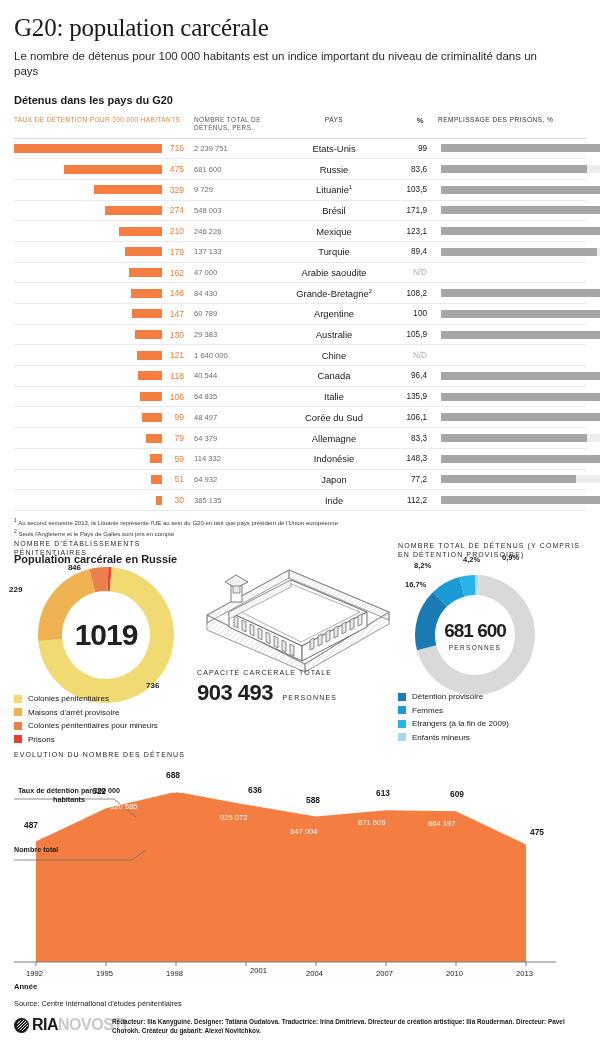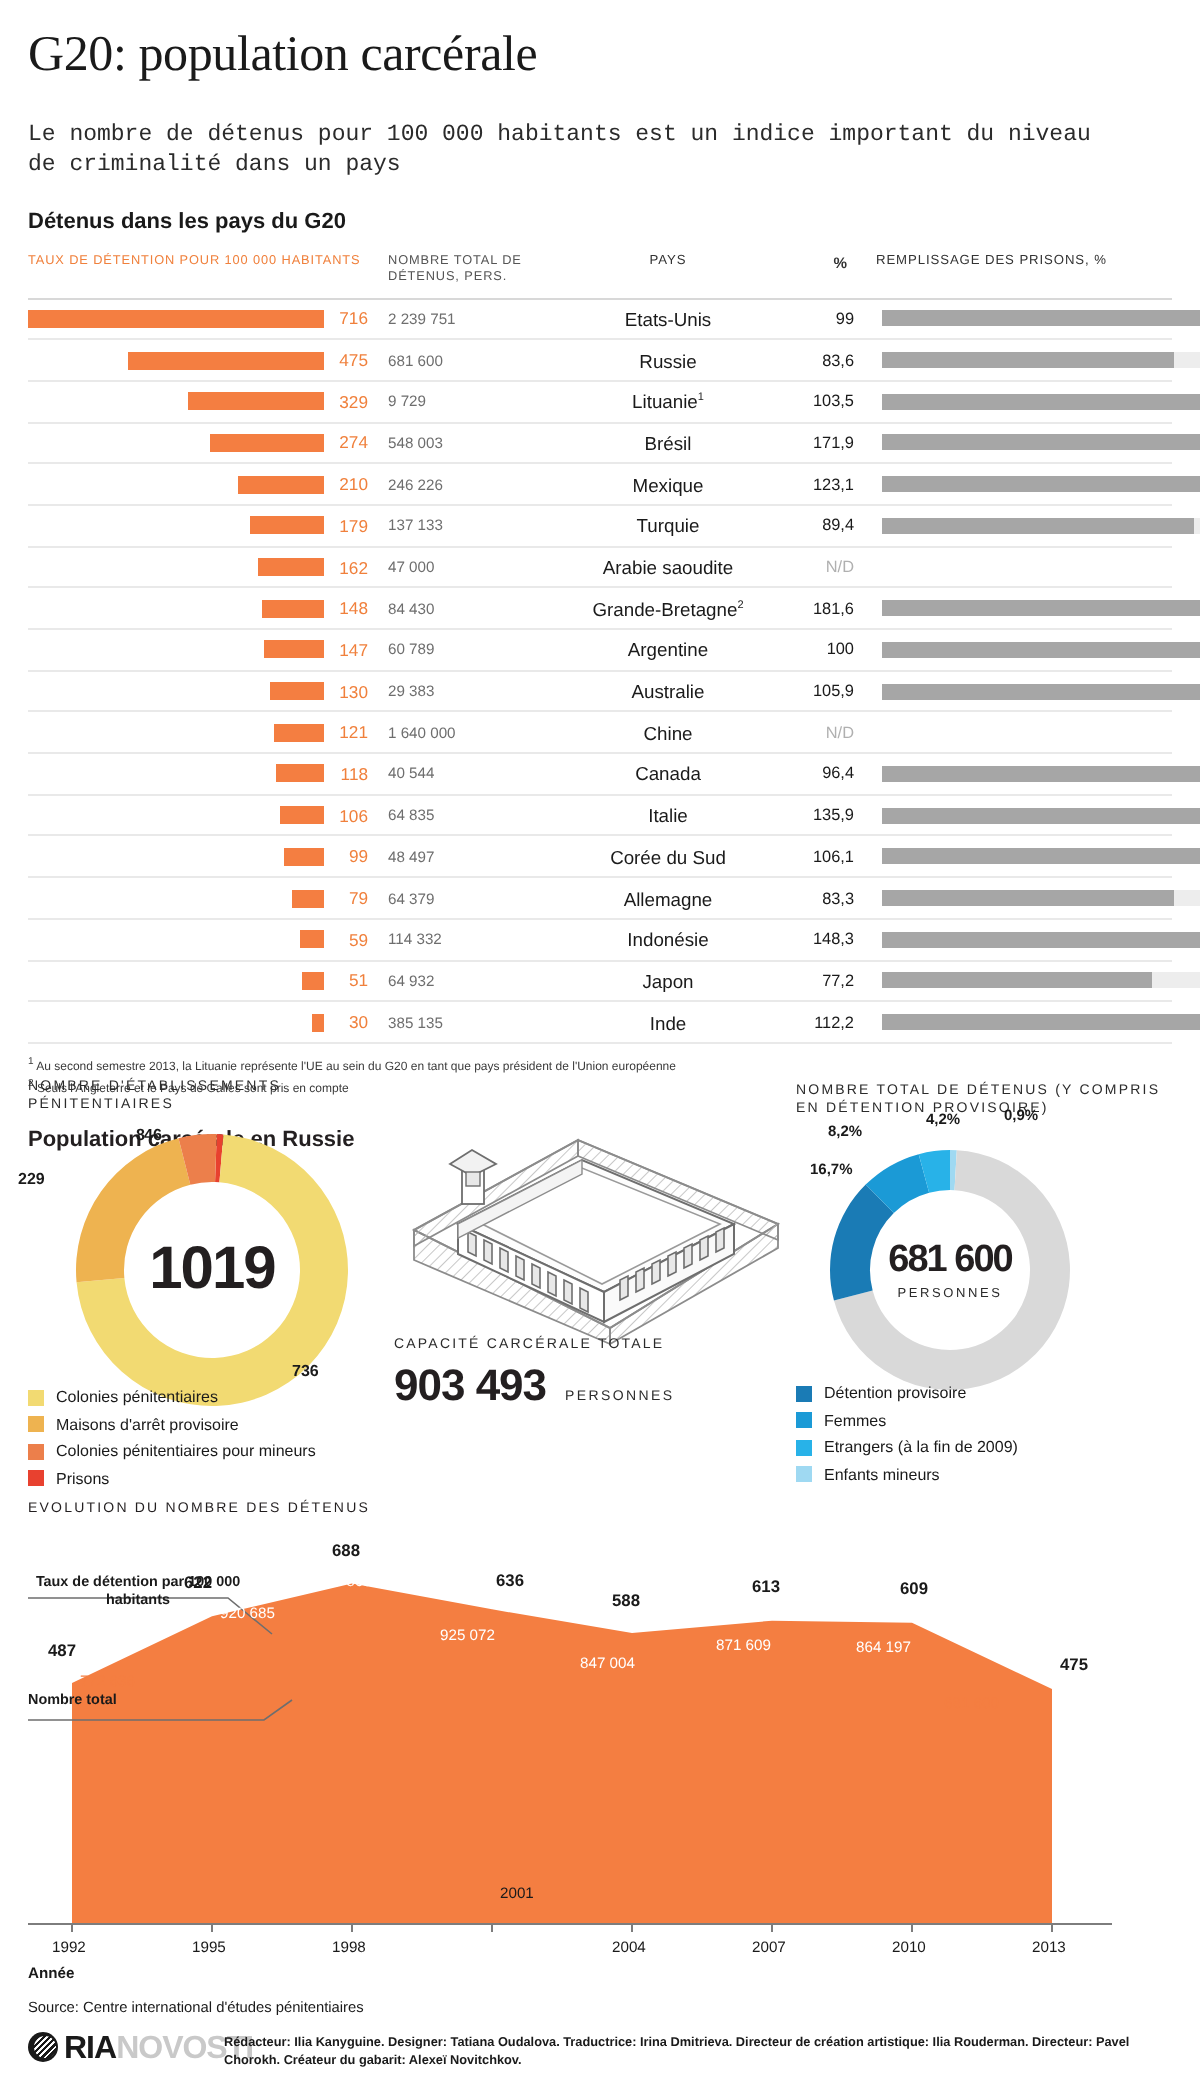--- a/index.html
+++ b/index.html
@@ -6,21 +6,21 @@
   html,body { background:#ffffff; }
   body {
     width:600px; height:1046px; position:relative; overflow:hidden;
     font-family:"Liberation Sans", sans-serif; color:#231f20;
   }
   .page { position:relative; width:600px; height:1046px; }
 
   
   .hdr { padding:14px 14px 0 14px; }
   .title { font-family:"Liberation Serif", serif; font-size:25px; font-weight:400; letter-spacing:-0.2px; color:#1a1a1a; line-height:1.1; }
-  .subtitle { font-size:11.5px; line-height:1.35; margin-top:18px; color:#2b2b2b; max-width:545px;font-family:Liberation Mono, monospace; }
+  .subtitle { font-size:11.5px; line-height:1.35; margin-top:7px; color:#2b2b2b; max-width:545px; }
   .sec-title { font-size:11px; font-weight:bold; margin-top:14px; color:#1a1a1a; }
 
   
   .table-wrap { margin-top:10px; padding:0 14px; }
   .thead { display:flex; align-items:flex-start; font-size:6.4px; letter-spacing:0.45px; text-transform:uppercase; padding-bottom:6px; border-bottom:1px solid #d8d8d8; }
   .th { line-height:1.25; }
   .th-rate { width:180px; color:#f0803c; }
   .th-total { width:85px; color:#555; }
   .th-country { width:110px; text-align:center; color:#333; font-size:6.6px; }
   .th-pct { width:35px; text-align:right; color:#333; font-size:7.6px; font-weight:bold; }
@@ -73,21 +73,21 @@
   .v-rate { position:absolute; font-size:8.4px; font-weight:bold; color:#1a1a1a; white-space:nowrap; }
   .v-tot { position:absolute; font-size:7.6px; color:#ffffff; white-space:nowrap; }
   .v-tot.out { color:#f47e41; }
   .xlab { position:absolute; font-size:7.6px; color:#1a1a1a; }
   .xyear { position:absolute; left:14px; top:982px; font-size:7.6px; font-weight:bold; color:#1a1a1a; }
 
   .source { position:absolute; left:14px; top:999px; font-size:7.4px; color:#1a1a1a; }
 
   
   .footer { position:absolute; left:0; top:1012px; width:600px; height:34px; }
-  .logo { position:absolute; left:14px; top:4px; display:flex; align-items:flex-start; }
+  .logo { position:absolute; left:14px; top:4px; display:flex; align-items:center; }
   .logo-mark { width:15px; height:15px; border-radius:50%; background:#1a1a1a; margin-right:3px; position:relative; overflow:hidden; }
   .logo-mark:after { content:""; position:absolute; left:3px; top:2px; width:11px; height:11px; border-radius:50%;
     background:repeating-linear-gradient(135deg,#fff 0 1px,#1a1a1a 1px 2.2px); }
   .logo-ria { font-size:16px; font-weight:bold; color:#1a1a1a; letter-spacing:-0.5px; }
   .logo-novosti { font-size:16px; font-weight:bold; color:#c9c9c9; letter-spacing:-0.5px; }
   .credits { position:absolute; left:112px; top:5px; width:470px; font-size:6.4px; line-height:1.45; color:#1a1a1a; font-weight:bold; }
 </style>
 </head>
 <body>
 
@@ -193,21 +193,21 @@
           <div class="c-pct nd">N/D</div>
           <div class="c-fill"></div>
         </div>
         <div class="row">
           <div class="c-bar">
             <div class="bar" style="width:30.592178770949722px"></div>
           </div>
           <div class="c-rate">148</div>
           <div class="c-total">84 430</div>
           <div class="c-country">Grande-Bretagne<sup>2</sup></div>
-          <div class="c-pct">181,6</div>
+          <div class="c-pct">108,2</div>
           <div class="c-fill">
             <div class="fill-gray" style="width:175px"></div>
           </div>
         </div>
         <div class="row">
           <div class="c-bar">
             <div class="bar" style="width:30.385474860335194px"></div>
           </div>
           <div class="c-rate">147</div>
           <div class="c-total">60 789</div>
@@ -514,21 +514,21 @@
       <div class="v-rate" style="left: 450px; top: 789.353px;">609</div>
       <div class="v-tot" style="left: 428px; top: 819.353px;">864 197</div>
       <div class="v-rate" style="left: 530px; top: 826.5px;">475</div>
       <div class="v-tot out" style="left: 472px; top: 846.5px;">681 600</div>
     </div>
   <div class="xyear">Année</div>
   <div id="xlabels">
       <div class="xlab" style="left: 26px; top: 969px;">1992</div>
       <div class="xlab" style="left: 96px; top: 969px;">1995</div>
       <div class="xlab" style="left: 166px; top: 969px;">1998</div>
-      <div class="xlab" style="left: 236px; top: 942px; padding-left: 14px;">2001</div>
+      <div class="xlab" style="left: 236px; top: 966px; padding-left: 14px;">2001</div>
       <div class="xlab" style="left: 306px; top: 969px;">2004</div>
       <div class="xlab" style="left: 376px; top: 969px;">2007</div>
       <div class="xlab" style="left: 446px; top: 969px;">2010</div>
       <div class="xlab" style="left: 516px; top: 969px;">2013</div>
     </div>
 
   <div class="source">Source: Centre international d'études pénitentiaires</div>
 
   <div class="footer">
     <div class="logo">

